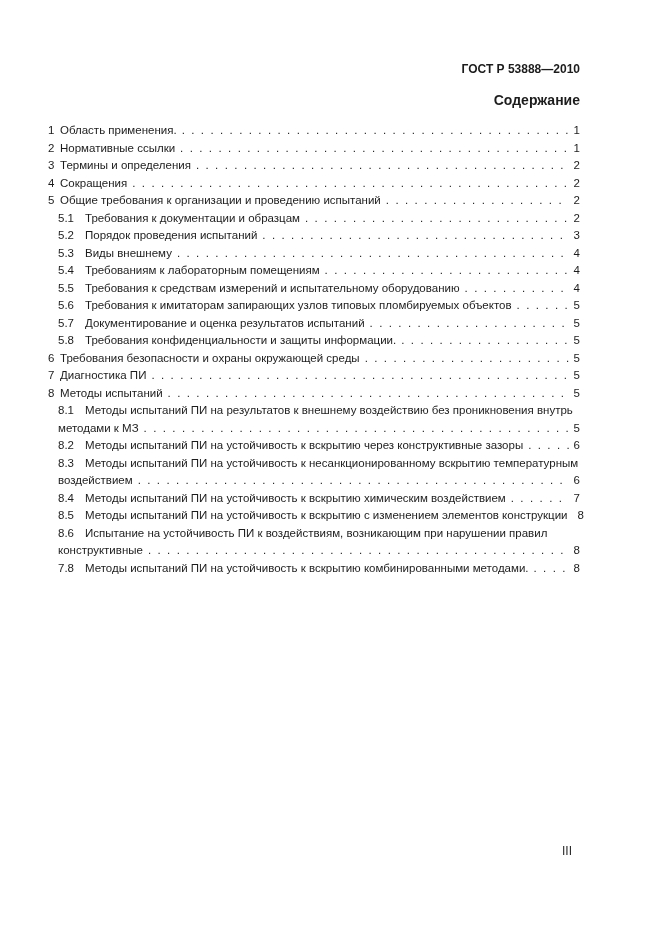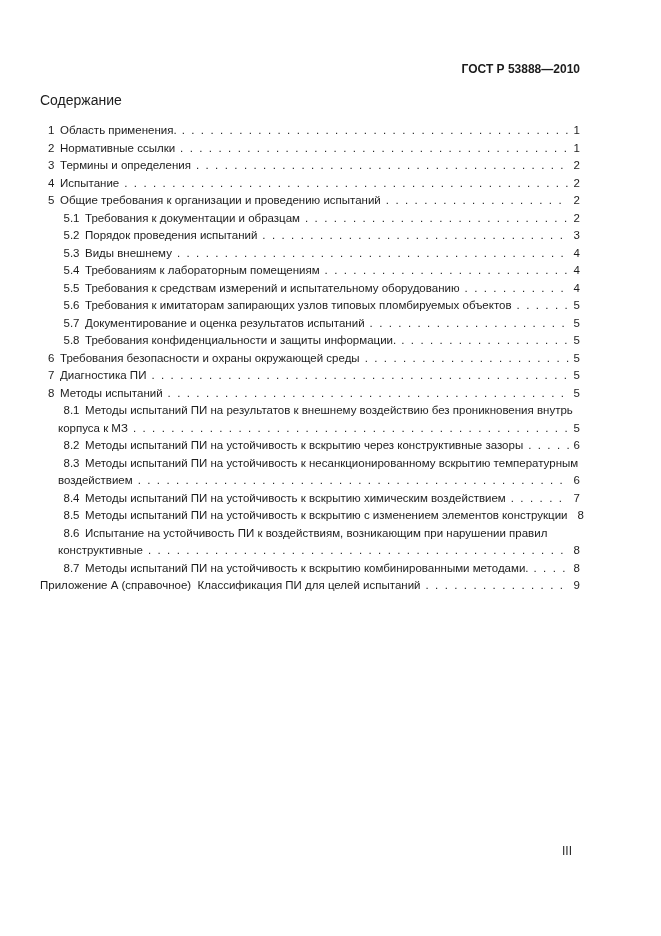--- a/index.html
+++ b/index.html
@@ -17,32 +17,32 @@
   .doc-code {
     text-align: right;
     font-weight: bold;
     font-size: 12px;
     line-height: 14px;
     white-space: nowrap;
   }
   .title {
     margin: 16px 0 0 0;
     font-size: 14px;
-    font-weight: normal;
-    text-align: left;
+    font-weight: bold;
+    text-align: right;
     line-height: 16px;
   }
   .toc {
     margin-top: 14px;
     font-size: 11.5px;
     line-height: 17.5px;
   }
   .entry { display: block; }
   .entry.level-1 { padding-left: 8px; }
-  .entry.level-2 { padding-left: 18px; text-align: center; }
+  .entry.level-2 { padding-left: 18px; }
   .line { display: flex; align-items: baseline; }
   .num {
     flex: none;
     white-space: pre;
   }
   .level-1 .num { min-width: 12px; }
   .level-2 .num { min-width: 27px; }
   .txt {
     flex: none;
     white-space: pre;
@@ -101,21 +101,21 @@
         <div class="line">
           <span class="num">3</span>
           <span class="txt">Термины и определения</span>
           <span class="leader"></span>
           <span class="pg">2</span>
         </div>
       </div>
       <div class="entry level-1">
         <div class="line">
           <span class="num">4</span>
-          <span class="txt">Испытание</span>
+          <span class="txt">Сокращения</span>
           <span class="leader"></span>
           <span class="pg">2</span>
         </div>
       </div>
       <div class="entry level-1">
         <div class="line">
           <span class="num">5</span>
           <span class="txt">Общие требования к организации и проведению испытаний</span>
           <span class="leader"></span>
           <span class="pg">2</span>
@@ -208,21 +208,21 @@
           <span class="leader"></span>
           <span class="pg">5</span>
         </div>
       </div>
       <div class="entry level-2">
         <div class="line">
           <span class="num">8.1</span>
           <span class="txt">Методы испытаний ПИ на результатов к внешнему воздействию без проникновения внутрь</span>
         </div>
         <div class="line">
-          <span class="txt">корпуса к МЗ</span>
+          <span class="txt">методами к МЗ</span>
           <span class="leader"></span>
           <span class="pg">5</span>
         </div>
       </div>
       <div class="entry level-2">
         <div class="line">
           <span class="num">8.2</span>
           <span class="txt">Методы испытаний ПИ на устойчивость к вскрытию через конструктивные зазоры</span>
           <span class="leader"></span>
           <span class="pg">6</span>
@@ -261,29 +261,22 @@
           <span class="txt">Испытание на устойчивость ПИ к воздействиям, возникающим при нарушении правил</span>
         </div>
         <div class="line">
           <span class="txt">конструктивные</span>
           <span class="leader"></span>
           <span class="pg">8</span>
         </div>
       </div>
       <div class="entry level-2">
         <div class="line">
-          <span class="num">8.7</span>
+          <span class="num">7.8</span>
           <span class="txt">Методы испытаний ПИ на устойчивость к вскрытию комбинированными методами.</span>
           <span class="leader"></span>
           <span class="pg">8</span>
-        </div>
-      </div>
-      <div class="entry level-0">
-        <div class="line">
-          <span class="txt">Приложение А (справочное)  Классификация ПИ для целей испытаний</span>
-          <span class="leader"></span>
-          <span class="pg">9</span>
         </div>
       </div>
     </div>
 
   <div class="footer">III</div>
 </div>
 
 </body></html>

